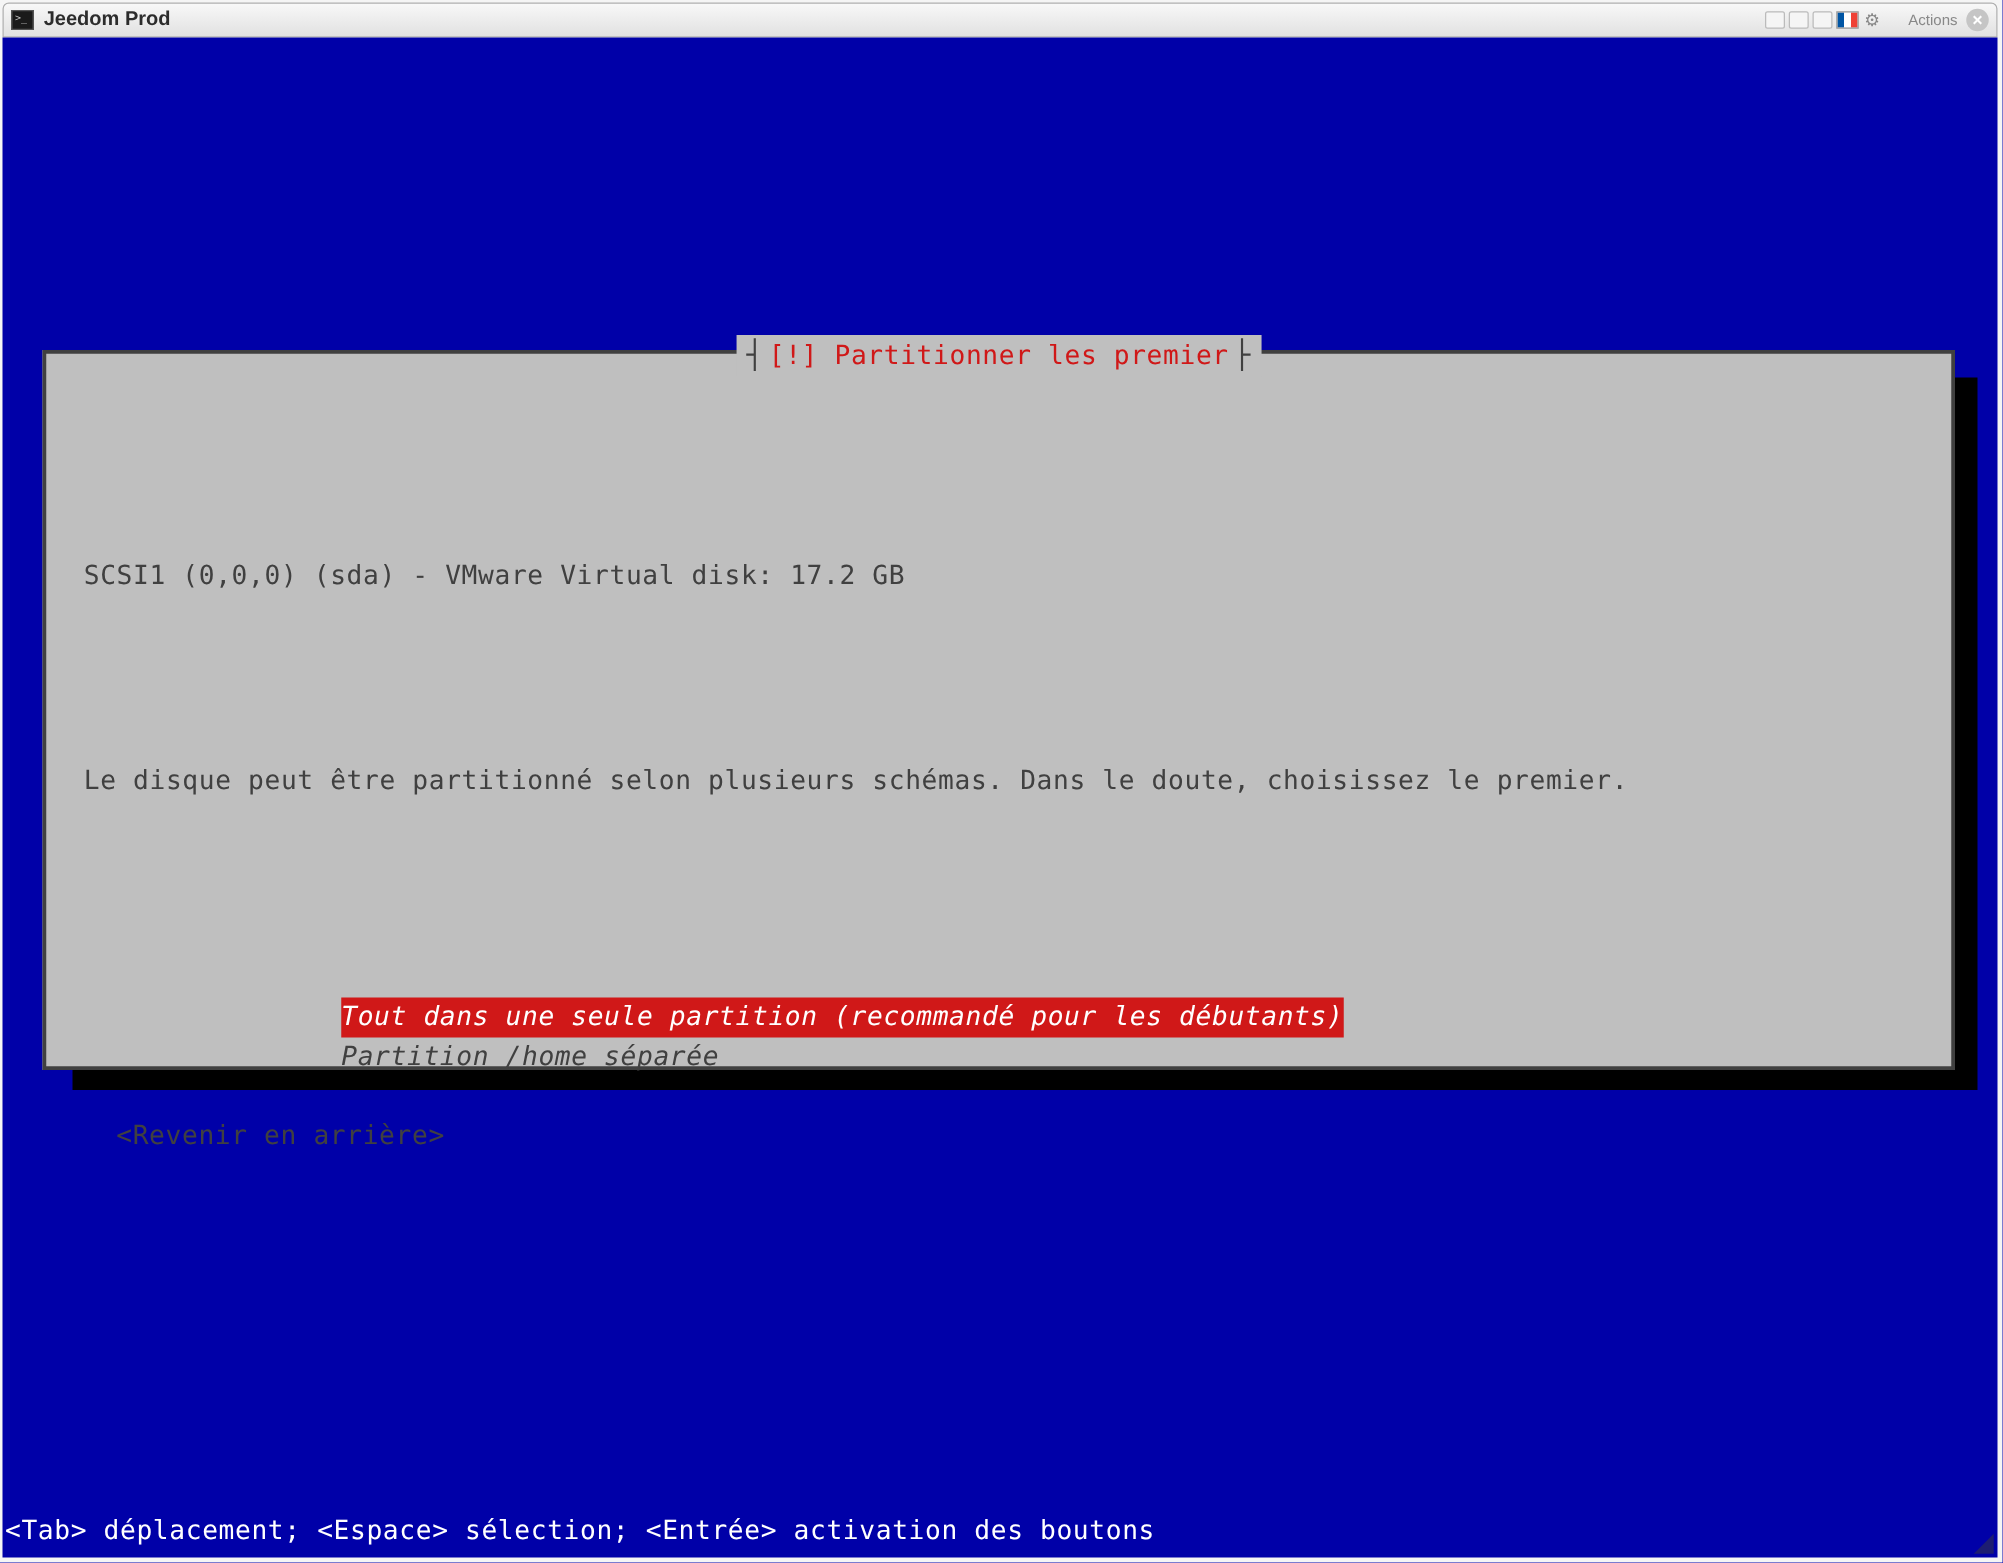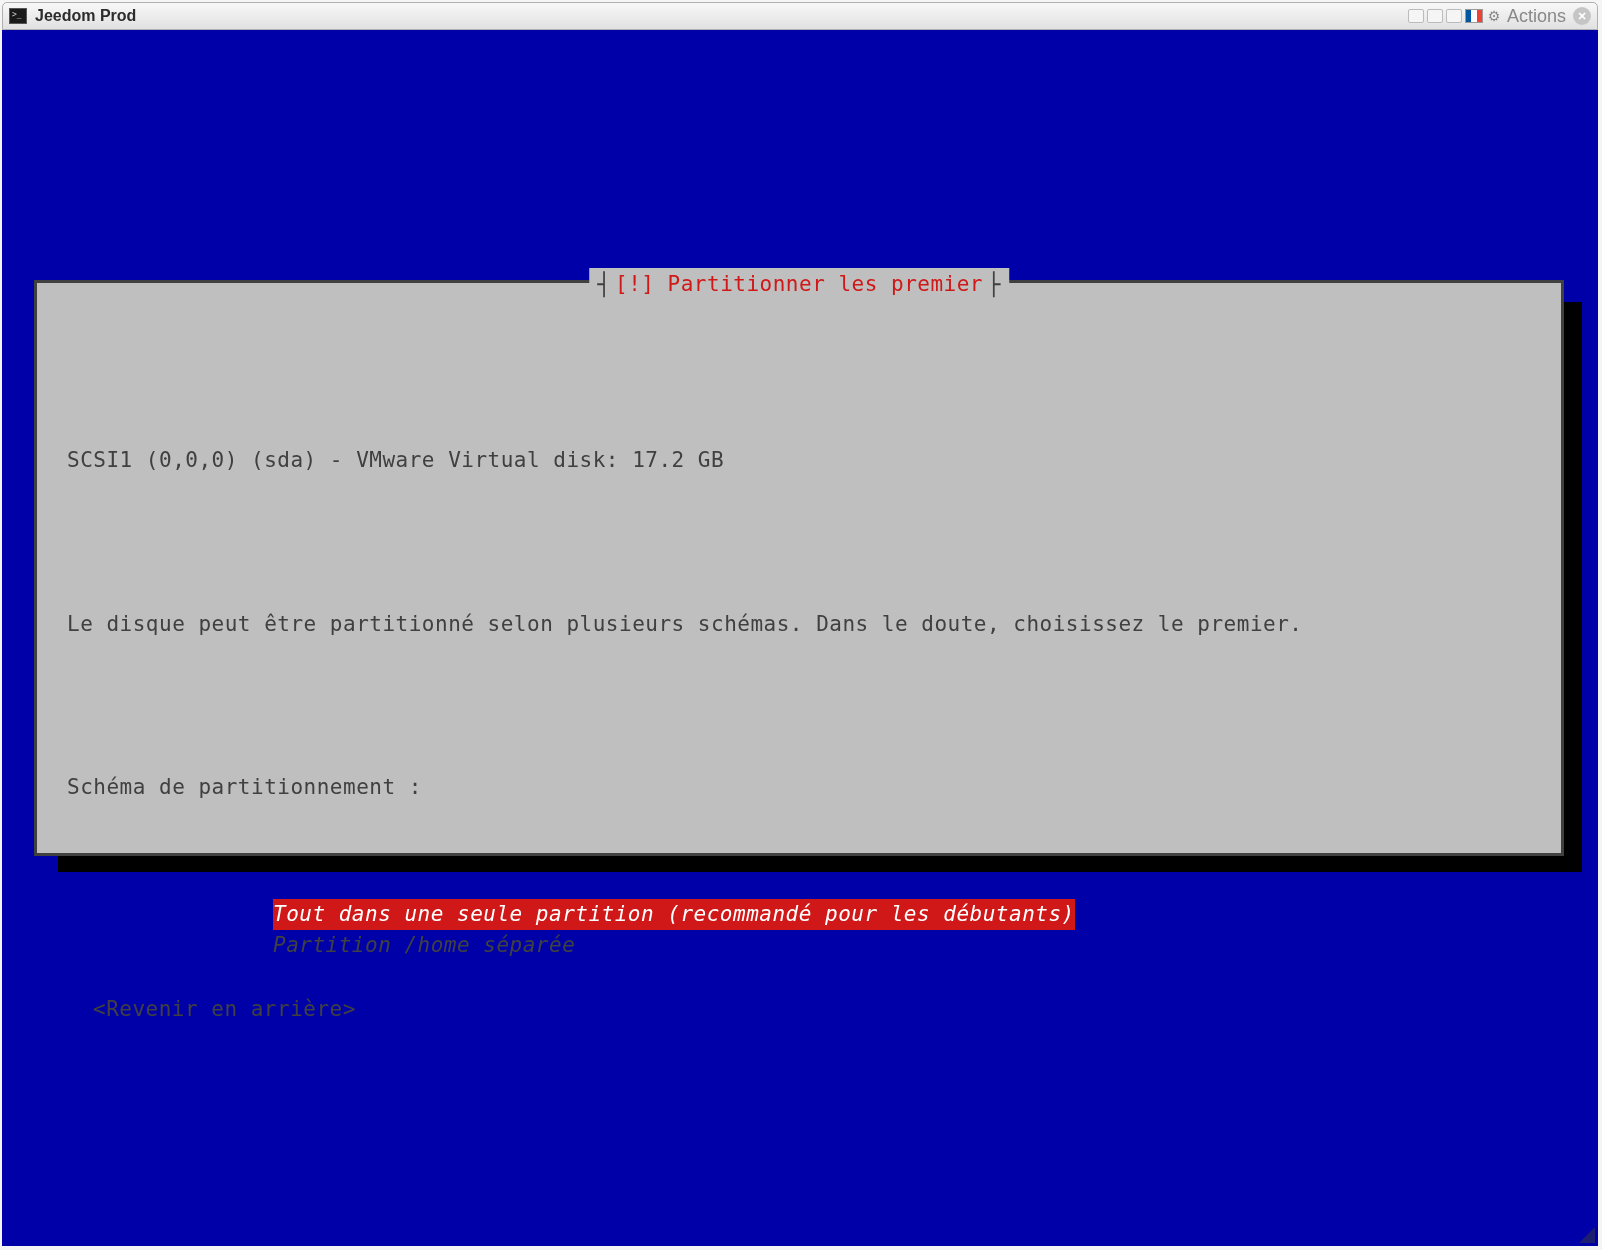--- a/index.html
+++ b/index.html
@@ -89,23 +89,23 @@
       width: 16px;
       height: 16px;
       display: flex;
       align-items: center;
       justify-content: center;
       color: #888;
       font-size: 14px;
     }
     
     .actions-label {
-      font-size: 18px;
+      font-size: 12px;
       color: #888;
-      margin-left: 2px;
+      margin-left: 18px;
     }
     
     .close-icon {
       width: 18px;
       height: 18px;
       border-radius: 50%;
       background: #c5c5c5;
       color: #fff;
       display: flex;
       align-items: center;
@@ -279,27 +279,27 @@
           <span class="title-bracket"> ├</span>
         </div>
       </div>
 
       <div class="dialog-content">
         <br>
         <div class="dialog-line">SCSI1 (0,0,0) (sda) - VMware Virtual disk: 17.2 GB</div>
         <br>
         <div class="dialog-line">Le disque peut être partitionné selon plusieurs schémas. Dans le doute, choisissez le premier.</div>
         <br>
-        <div class="dialog-line">Schéma de partitionnement :</div>
       </div>
 
       <div class="option-list">
         <div><span class="option selected">Tout dans une seule partition (recommandé pour les débutants)</span></div>
         <div><span class="option">Partition /home séparée</span></div>
       </div>
 
       <div class="back-button">&lt;Revenir en arrière&gt;</div>
     </div>
 
+    <div class="footer">&lt;Tab&gt; déplacement; &lt;Espace&gt; sélection; &lt;Entrée&gt; activation des boutons</div>
 
     <div class="resize-grip"></div>
   </div>
 </div>
 
 </body></html>

